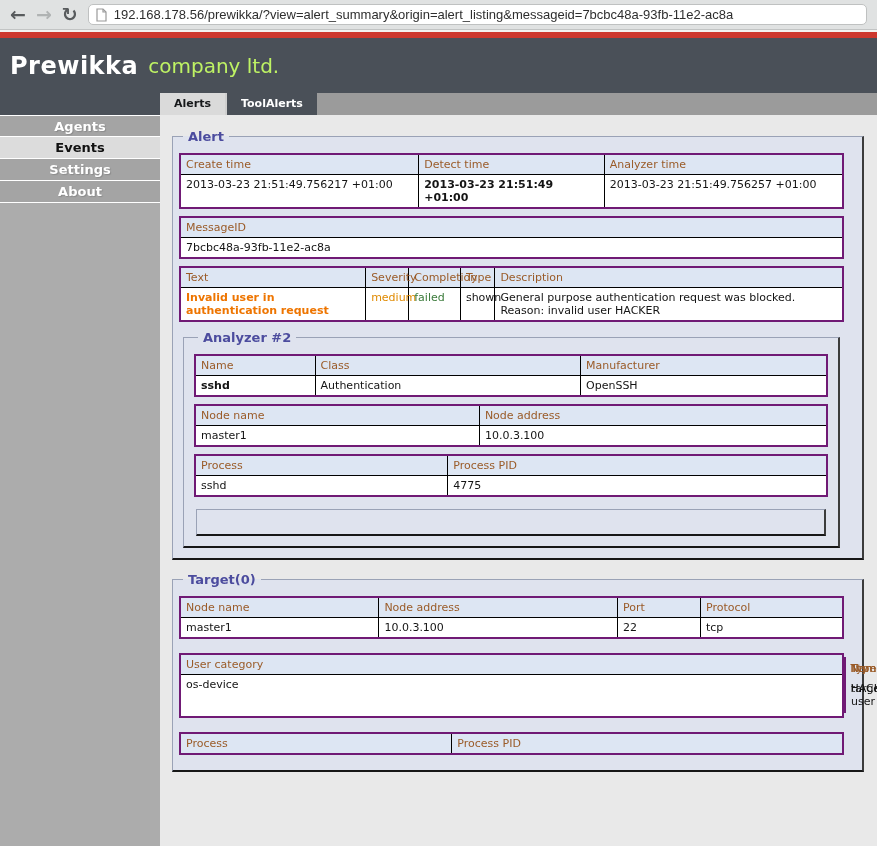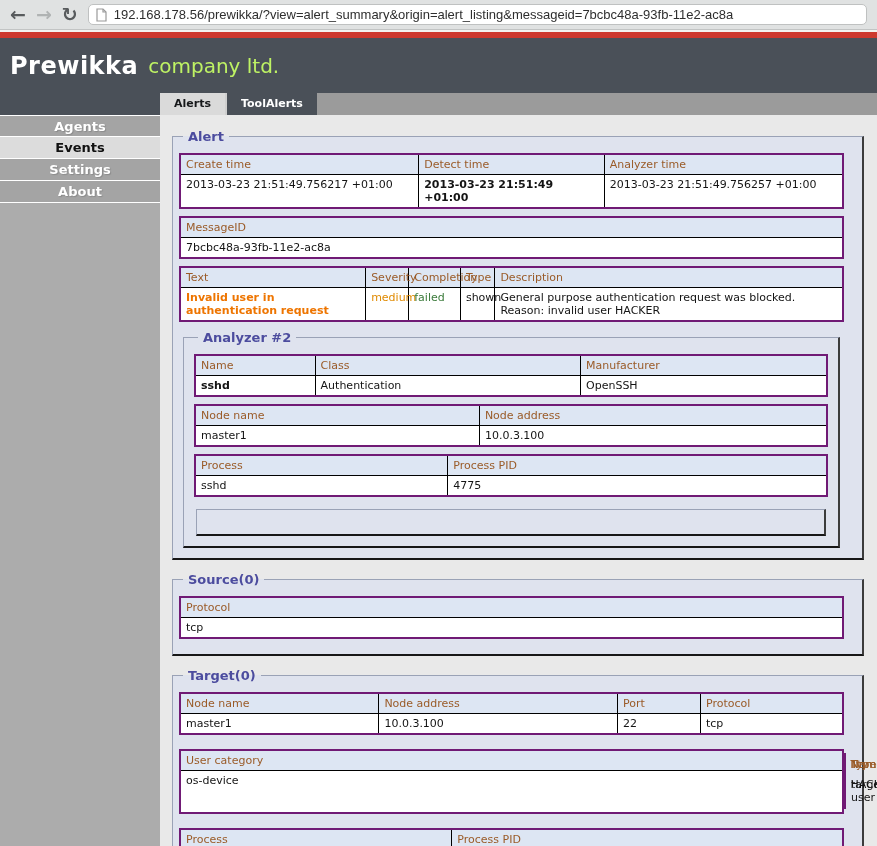--- a/index.html
+++ b/index.html
@@ -224,33 +224,20 @@
           </tr>
         </tbody>
           </table>
 
         <fieldset class="fs fs-path">
           <div class="fs-path-body"></div>
         </fieldset>
       </fieldset>
     </fieldset>
 
-    <fieldset class="fs">
-      <legend>Source(0)</legend>
-      <table class="tbl">
-        <tbody>
-            <tr>
-              <th>Protocol</th>
-            </tr>
-        <tr>
-              <td>tcp</td>
-            </tr>
-      </tbody>
-        </table>
-    </fieldset>
 
     <fieldset class="fs">
       <legend>Target(0)</legend>
 
       <table class="tbl">
         <tbody>
             <tr>
           <th style="width:30%">Node name</th>
           <th style="width:36%">Node address</th>
           <th style="width:12.5%">Port</th>

